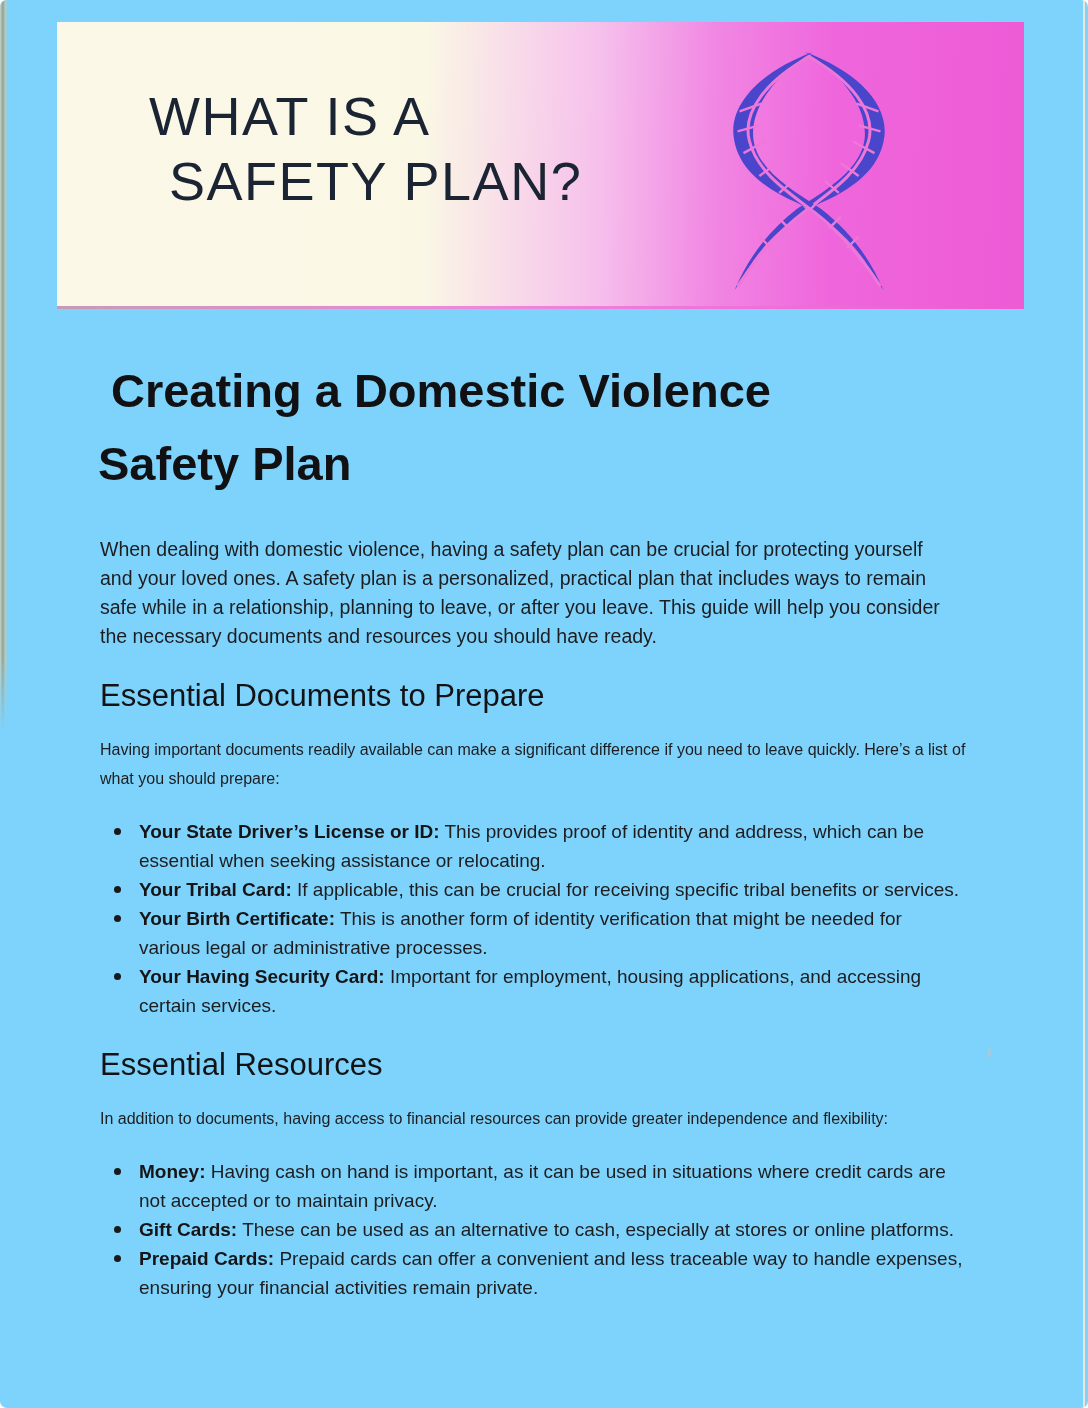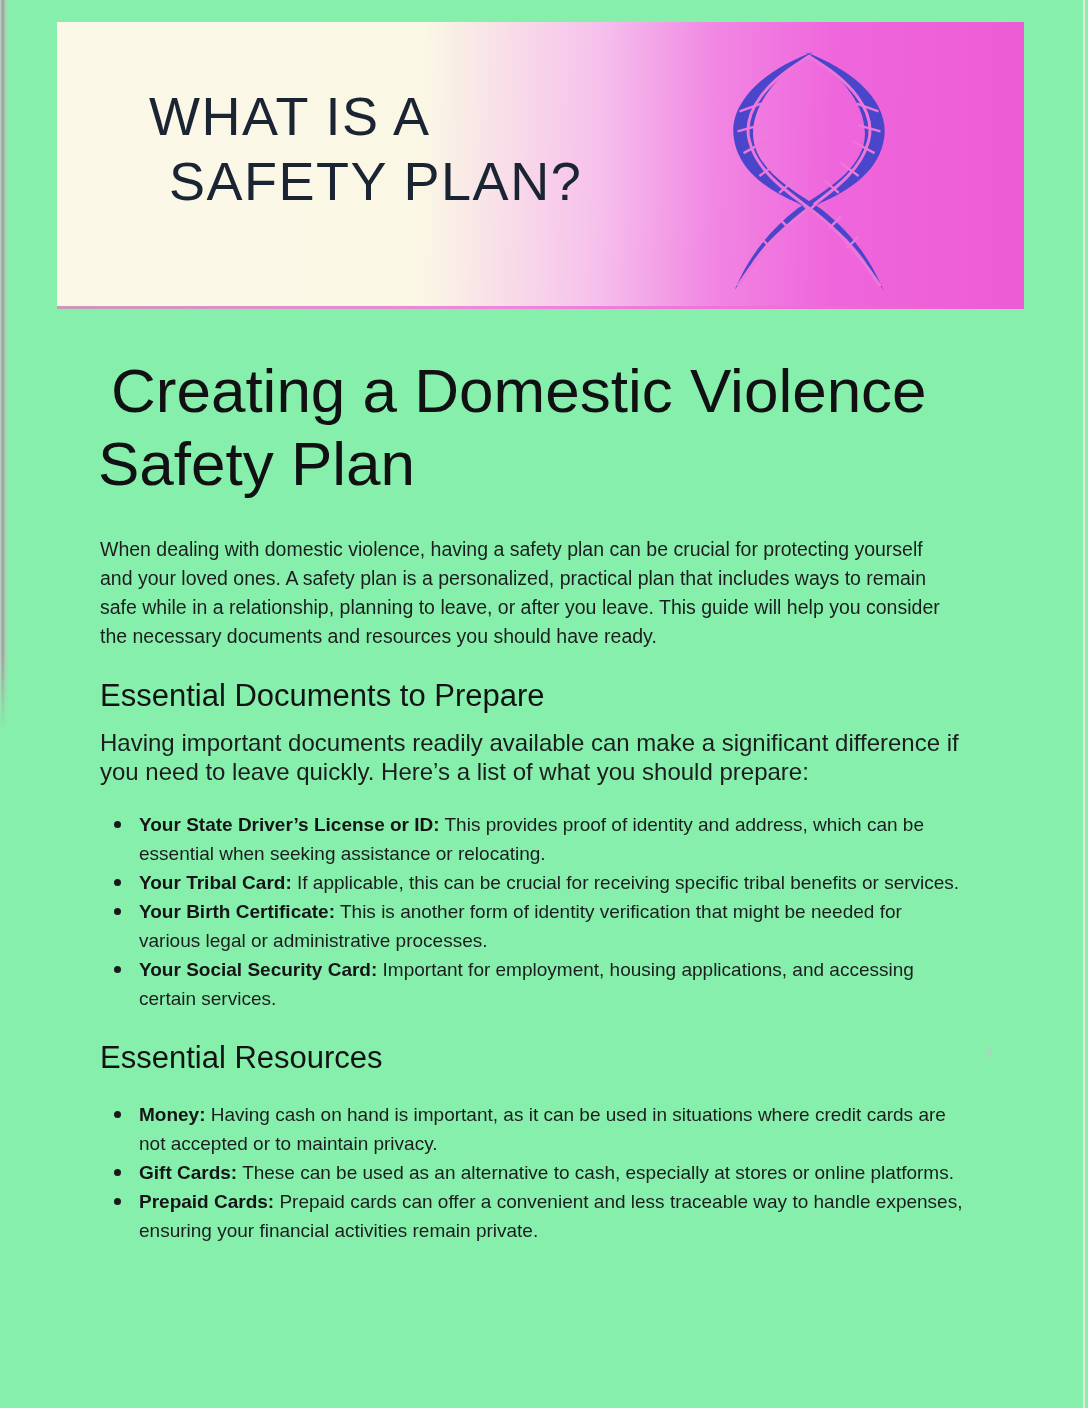--- a/index.html
+++ b/index.html
@@ -5,22 +5,23 @@
   html, body {
     margin: 0;
     padding: 0;
     background: #ffffff;
     font-family: "Liberation Sans", sans-serif;
   }
   .page {
     position: relative;
     width: 1088px;
     height: 1408px;
-    background: #86efac;
+    background: #7dd3fc;
     overflow: hidden;
+    border-radius: 7px;
   }
   
   .edge-left {
     position: absolute;
     left: 0; top: 0;
     width: 8px; height: 730px;
     background: linear-gradient(to right, #c6d4c9 0%, #8ea296 35%, #b9c9bd 65%, rgba(255,255,255,0) 100%);
     -webkit-mask-image: linear-gradient(to bottom, #000 90%, transparent 100%);
     mask-image: linear-gradient(to bottom, #000 90%, transparent 100%);
   }
@@ -74,45 +75,45 @@
   .article {
     position: absolute;
     left: 0; top: 340px;
     width: 1088px;
     padding-left: 98px;
     box-sizing: border-box;
     color: #1d1d1f;
   }
   h1 {
     margin: 14px 0 0 0;
-    font-size: 62px;
+    font-size: 47px;
     line-height: 73px;
-    font-weight: 400;
+    font-weight: 700;
     color: #111113;
     letter-spacing: 0;
   }
   h1 .t1, h1 .t2 { display: block; }
   h1 .t1 { text-indent: 13px; }
   p.lead {
     margin: 35px 0 17px 2px;
     width: 848px;
     font-size: 19.5px;
     line-height: 29px;
   }
   h2 {
     margin: 27px 0 0 2px;
     font-size: 31px;
     line-height: 36px;
     font-weight: 400;
     color: #131315;
   }
   p.sec {
-    margin: 14px 0 0 2px;
+    margin: 21px 0 0 2px;
     width: 876px;
-    font-size: 24px;
+    font-size: 16px;
     line-height: 29px;
   }
   ul.blist {
     margin: 24px 0 0 0;
     padding: 0;
     width: 868px;
     list-style: none;
     font-size: 19px;
     line-height: 29px;
   }
@@ -170,24 +171,25 @@
 
     <p class="lead">When dealing with domestic violence, having a safety plan can be crucial for protecting yourself and your loved ones. A safety plan is a personalized, practical plan that includes ways to remain safe while in a relationship, planning to leave, or after you leave. This guide will help you consider the necessary documents and resources you should have ready.</p>
 
     <h2>Essential Documents to Prepare</h2>
     <p class="sec">Having important documents readily available can make a significant difference if you need to leave quickly. Here’s a list of what you should prepare:</p>
 
     <ul class="blist">
       <li><b>Your State Driver’s License or ID:</b> <span>This provides proof of identity and address, which can be essential when seeking assistance or relocating.</span></li>
       <li><b>Your Tribal Card:</b> <span>If applicable, this can be crucial for receiving specific tribal benefits or services.</span></li>
       <li><b>Your Birth Certificate:</b> <span>This is another form of identity verification that might be needed for various legal or administrative processes.</span></li>
-      <li><b>Your Social Security Card:</b> <span>Important for employment, housing applications, and accessing certain services.</span></li>
+      <li><b>Your Having Security Card:</b> <span>Important for employment, housing applications, and accessing certain services.</span></li>
     </ul>
 
     <h2>Essential Resources</h2>
+    <p class="sec">In addition to documents, having access to financial resources can provide greater independence and flexibility:</p>
 
     <ul class="blist">
       <li><b>Money:</b> <span>Having cash on hand is important, as it can be used in situations where credit cards are not accepted or to maintain privacy.</span></li>
       <li><b>Gift Cards:</b> <span>These can be used as an alternative to cash, especially at stores or online platforms.</span></li>
       <li><b>Prepaid Cards:</b> <span>Prepaid cards can offer a convenient and less traceable way to handle expenses, ensuring your financial activities remain private.</span></li>
     </ul>
   </main>
 
 </div>
 

